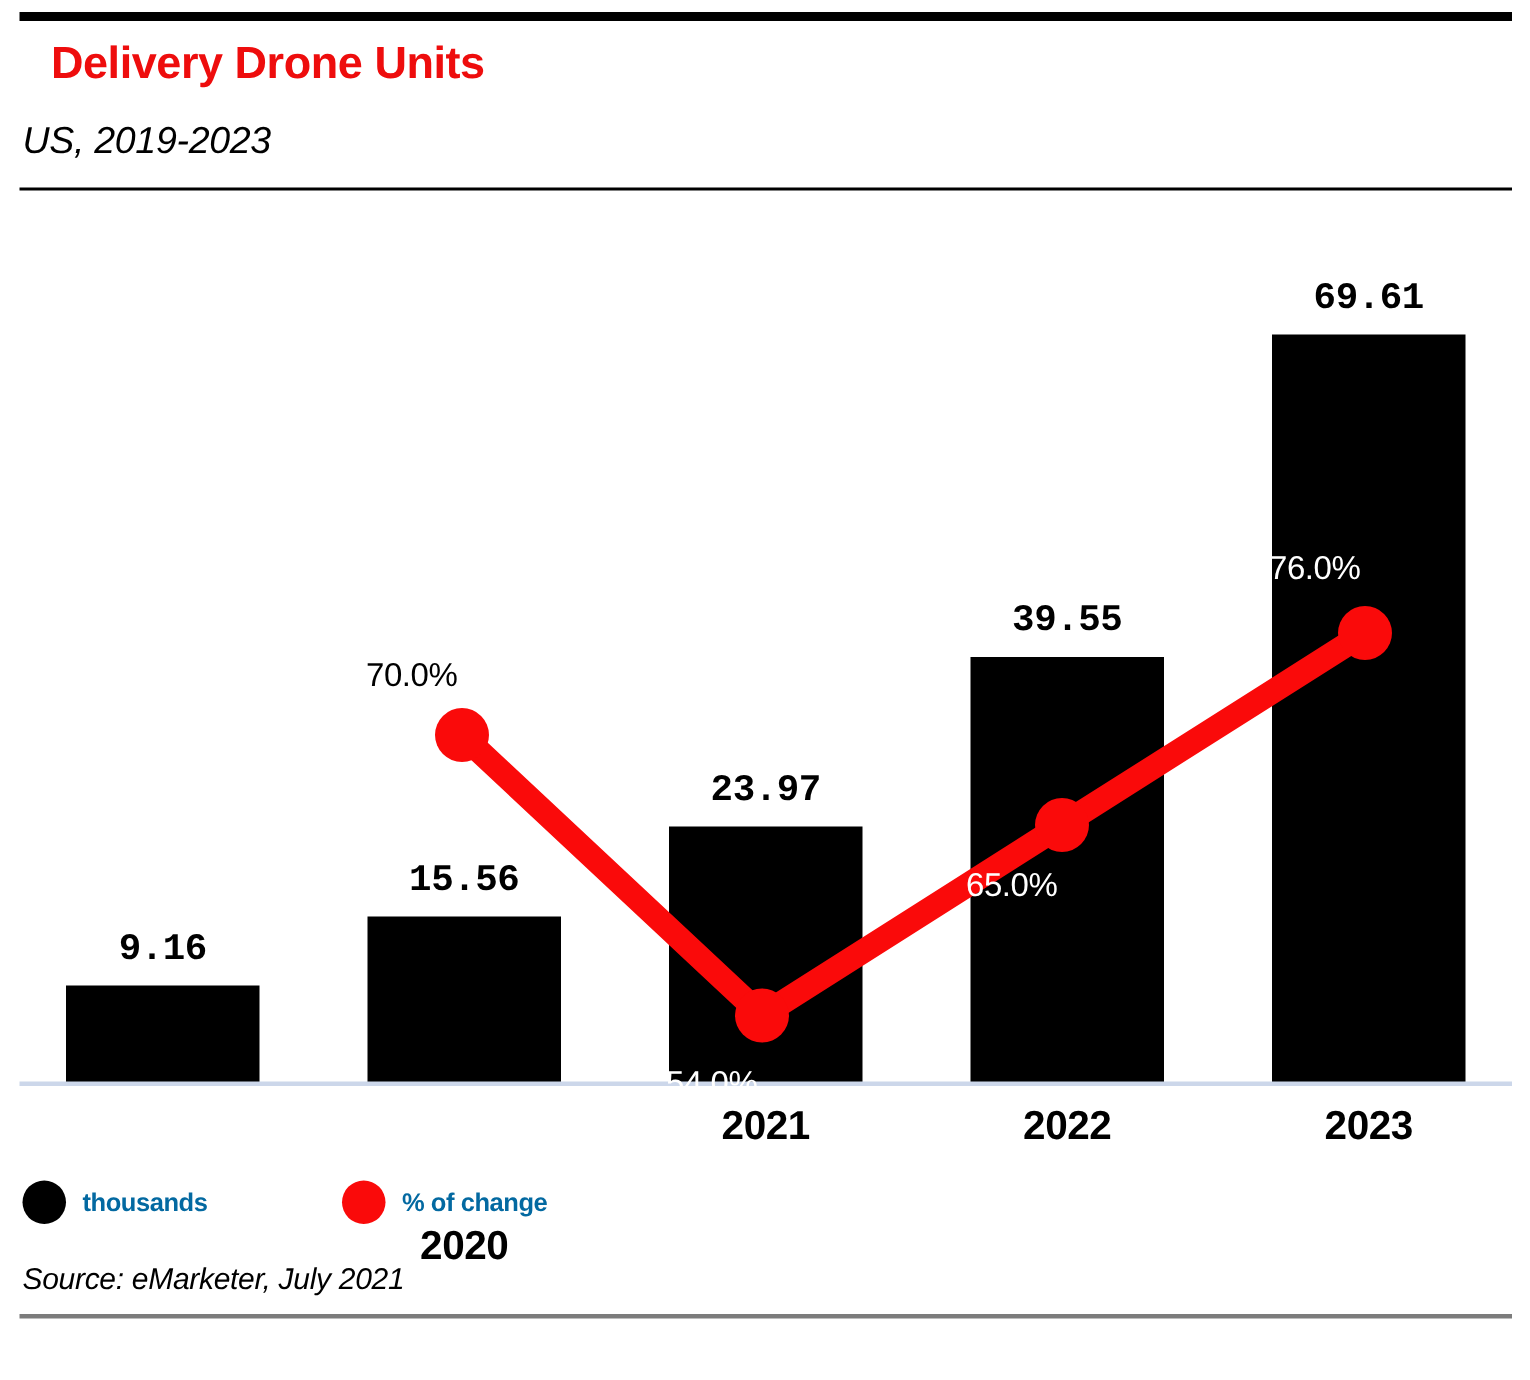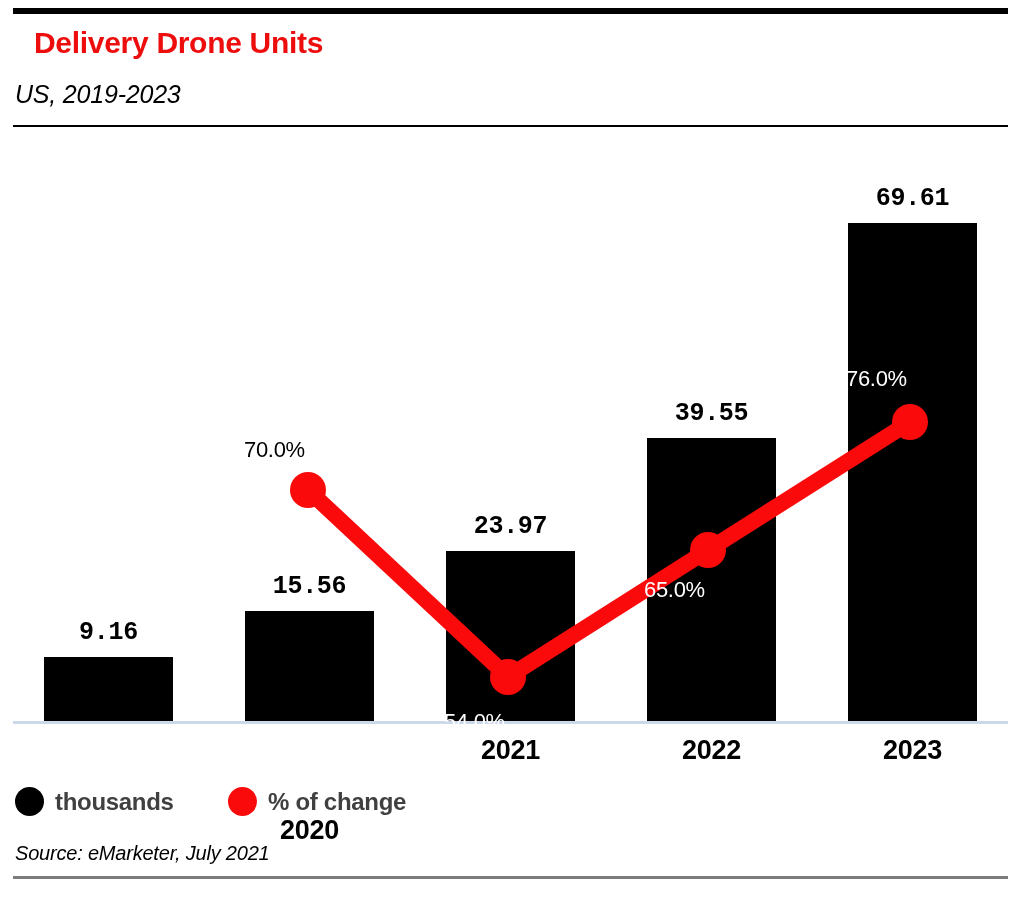--- a/index.html
+++ b/index.html
@@ -59,21 +59,21 @@
   .pt-label.on-dark { color: #ffffff; }
   .pt-label.on-light { color: #000000; }
 
   
   .legend { position: absolute; left: 15px; top: 787px; height: 36px; }
   .legend-item {
     position: absolute; display: flex; align-items: center; gap: 11px;
   }
   .legend-dot { width: 29px; height: 29px; border-radius: 50%; display: block; }
   .legend-text {
-    font-size: 24px; font-weight: 700; color: #404040;
+    font-size: 17px; font-weight: 700; color: #0369a1;
     letter-spacing: -0.3px; white-space: nowrap;
   }
 
   
   .source {
     position: absolute; left: 15px; top: 842px;
     font-size: 20px; font-style: italic; font-weight: 400;
     color: #000; letter-spacing: -0.2px; white-space: nowrap; text-align: right;
   }
   .rule-foot {

